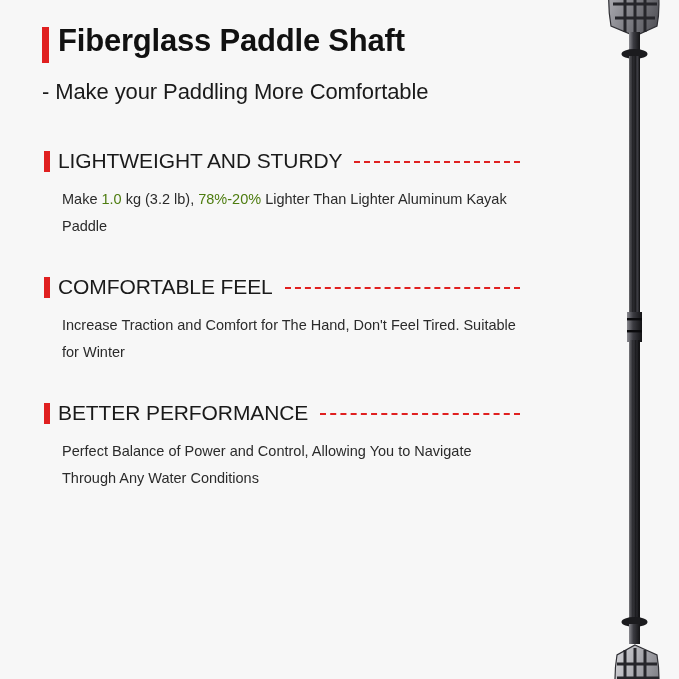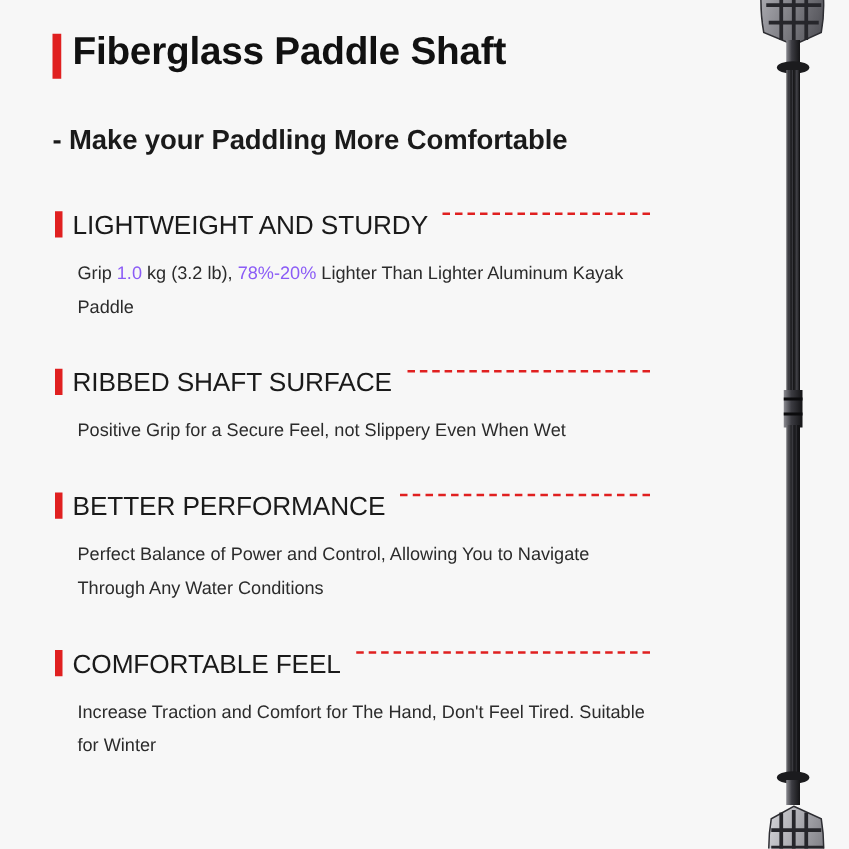--- a/index.html
+++ b/index.html
@@ -57,39 +57,39 @@
   .main-title {
     font-size: 31px;
     font-weight: bold;
     color: #111111;
     letter-spacing: -0.2px;
     line-height: 38px;
     white-space: nowrap;
   }
   .subtitle {
     font-size: 22px;
-    font-weight: bold;
+    font-weight: normal;
     color: #1a1a1a;
-    margin: 36px 0 0 0;
+    margin: 16px 0 0 0;
     letter-spacing: -0.1px;
     white-space: nowrap;
   }
 
   .features {
     margin-top: 44px;
   }
   .feature {
     margin-bottom: 35px;
   }
   .feature:last-child {
     margin-bottom: 0;
   }
   .feature-head {
     display: flex;
-    align-items: flex-start;
+    align-items: center;
     margin-left: 2px;
   }
   .feature-tick {
     width: 6px;
     height: 21px;
     background: #e02020;
     margin-right: 8px;
     flex: 0 0 auto;
   }
   .feature-title {
@@ -109,21 +109,21 @@
     top: 1px;
   }
   .feature-desc {
     font-size: 14.5px;
     color: #2b2b2b;
     margin: 13px 0 0 20px;
     line-height: 27px;
     max-width: 560px;
   }
   .hl {
-    color: #8b5cf6;
+    color: #4d7c0f;
     margin-top: 16px;
   }
 </style>
 </head>
 <body>
 
 <div class="page">
 
   <div class="paddle-art">
     <svg width="150" height="679" viewBox="0 0 150 679">
@@ -206,46 +206,38 @@
 
     <div class="features">
 
       <div class="feature">
         <div class="feature-head">
           <div class="feature-tick"></div>
           <div class="feature-title">LIGHTWEIGHT AND STURDY</div>
           <div class="dash-line"></div>
         </div>
         <div class="feature-desc">
-          <span>Grip </span><span class="hl">1.0</span><span> kg (3.2 lb), </span><span class="hl">78%-20%</span><span> Lighter Than Lighter Aluminum Kayak Paddle</span>
+          <span>Make </span><span class="hl">1.0</span><span> kg (3.2 lb), </span><span class="hl">78%-20%</span><span> Lighter Than Lighter Aluminum Kayak Paddle</span>
         </div>
       </div>
+
 
       <div class="feature">
         <div class="feature-head">
           <div class="feature-tick"></div>
-          <div class="feature-title">RIBBED SHAFT SURFACE</div>
+          <div class="feature-title">COMFORTABLE FEEL</div>
           <div class="dash-line"></div>
         </div>
-        <div class="feature-desc">Positive Grip for a Secure Feel, not Slippery Even When Wet</div>
+        <div class="feature-desc">Increase Traction and Comfort for The Hand, Don't Feel Tired. Suitable for Winter</div>
       </div>
 
       <div class="feature">
         <div class="feature-head">
           <div class="feature-tick"></div>
           <div class="feature-title">BETTER PERFORMANCE</div>
           <div class="dash-line"></div>
         </div>
         <div class="feature-desc">Perfect Balance of Power and Control, Allowing You to Navigate Through Any Water Conditions</div>
       </div>
 
-      <div class="feature">
-        <div class="feature-head">
-          <div class="feature-tick"></div>
-          <div class="feature-title">COMFORTABLE FEEL</div>
-          <div class="dash-line"></div>
-        </div>
-        <div class="feature-desc">Increase Traction and Comfort for The Hand, Don't Feel Tired. Suitable for Winter</div>
-      </div>
-
     </div>
   </div>
 </div>
 
 </body></html>

